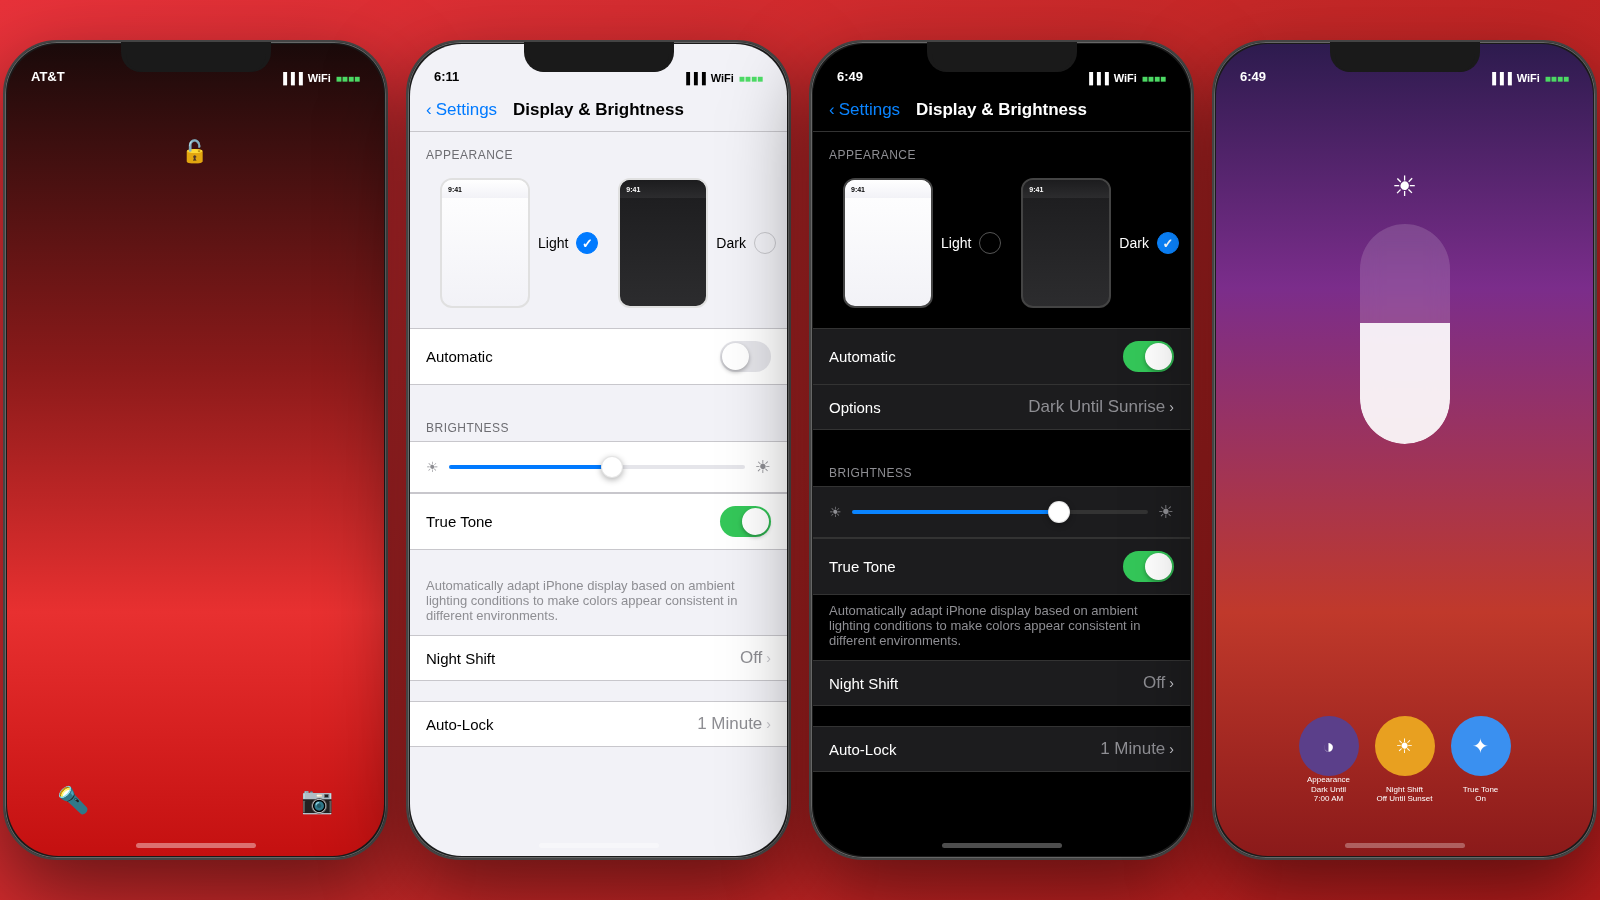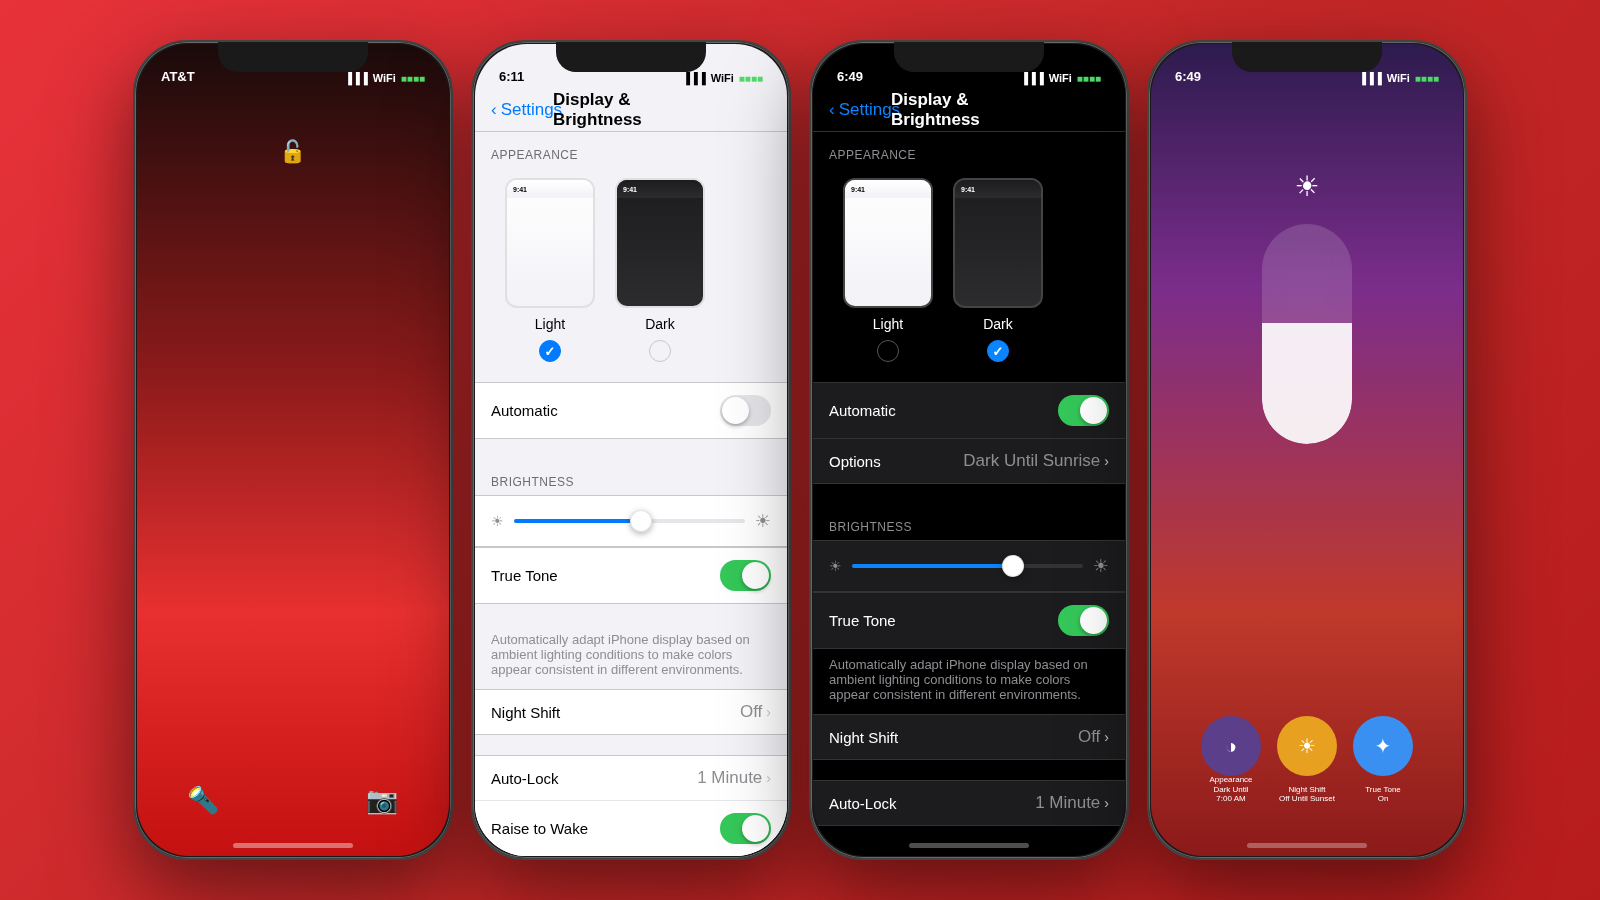--- a/index.html
+++ b/index.html
@@ -10,21 +10,21 @@
       display: flex;
       align-items: center;
       justify-content: center;
       gap: 18px;
       font-family: -apple-system, 'SF Pro Display', 'Helvetica Neue', sans-serif;
       overflow: hidden;
     }
 
     
     .phone {
-      width: 320px;
+      width: 385px;
       height: 820px;
       background: #1a1a1a;
       border-radius: 54px;
       border: 2px solid #444;
       position: relative;
       box-shadow: 0 30px 80px rgba(0,0,0,0.5), inset 0 0 0 1px #666;
       overflow: hidden;
       flex-shrink: 0;
     }
     .phone::before {
@@ -180,21 +180,21 @@
 
     
     .appearance-row {
       display: flex;
       gap: 20px;
       padding: 10px 30px 20px;
       background: transparent;
     }
     .appearance-option {
       display: flex;
-      flex-direction: column;
+      flex-direction: row;
       align-items: center;
       gap: 8px;
     }
     .phone-thumb {
       width: 90px;
       height: 130px;
       border-radius: 12px;
       overflow: hidden;
       border: 2px solid #e0e0e0;
       position: relative;
@@ -531,24 +531,20 @@
           </div>
         </div>
         <div class="settings-group" style="margin-top:20px">
           <div class="settings-row">
             <span class="row-label">Auto-Lock</span>
             <div class="row-value">
               <span>1 Minute</span>
               <span class="chevron">›</span>
             </div>
           </div>
-          <div class="settings-row">
-            <span class="row-label">Raise to Wake</span>
-            <div class="toggle on"></div>
-          </div>
         </div>
       </div>
     </div>
     <div class="home-indicator"></div>
   </div>
 </div>
 
 <div class="phone">
   <div class="phone-screen">
     <div class="settings-screen dark-mode">

